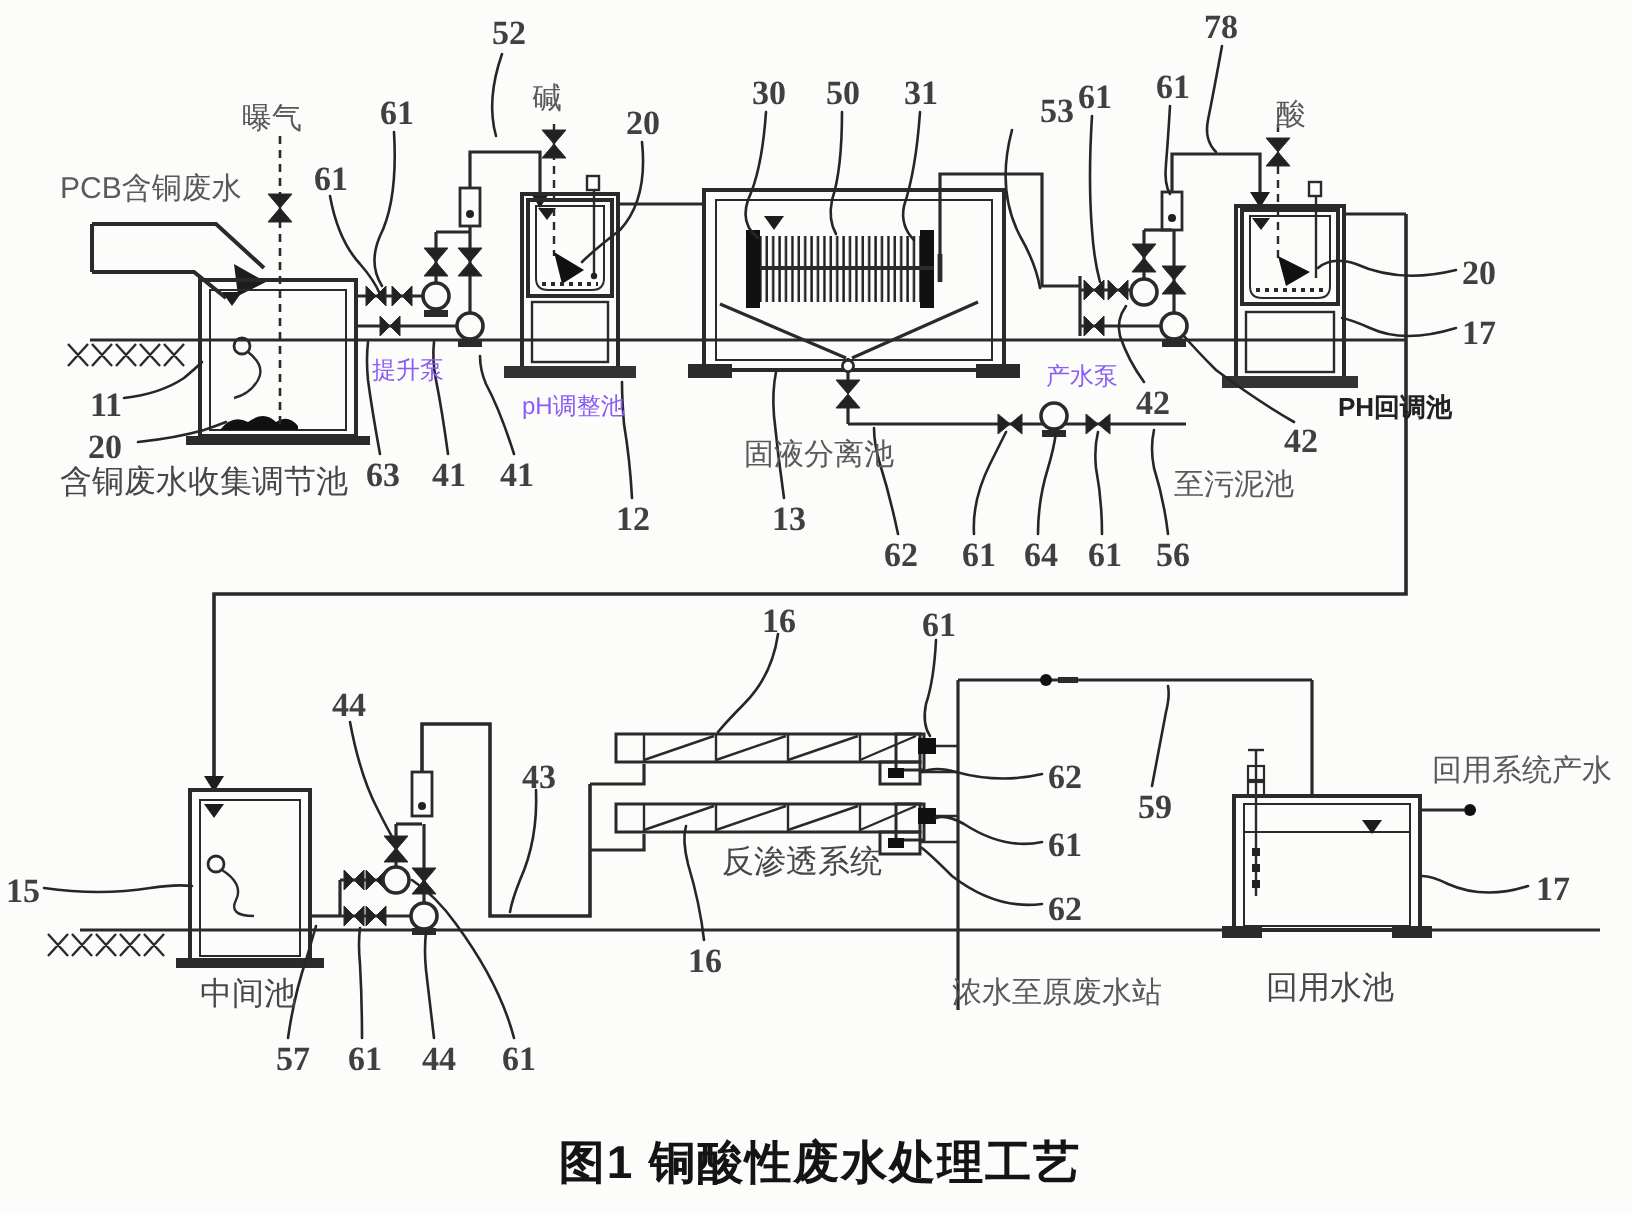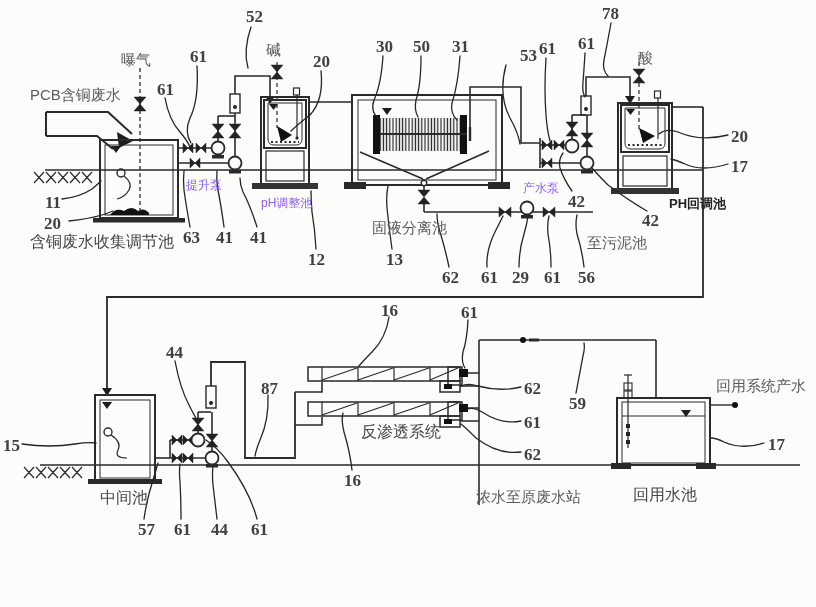--- a/index.html
+++ b/index.html
@@ -315,37 +315,38 @@
 <div class="num" style="left:602px;top:5px">78</div>
 <div class="num" style="left:45px;top:194px">11</div>
 <div class="num" style="left:44px;top:215px">20</div>
 <div class="num" style="left:183px;top:229px">63</div>
 <div class="num" style="left:216px;top:229px">41</div>
 <div class="num" style="left:250px;top:229px">41</div>
 <div class="num" style="left:308px;top:251px">12</div>
 <div class="num" style="left:386px;top:251px">13</div>
 <div class="num" style="left:442px;top:269px">62</div>
 <div class="num" style="left:481px;top:269px">61</div>
-<div class="num" style="left:512px;top:269px">29</div>
+<div class="num" style="left:512px;top:269px">64</div>
 <div class="num" style="left:544px;top:269px">61</div>
 <div class="num" style="left:578px;top:269px">56</div>
 <div class="num" style="left:568px;top:193px">42</div>
 <div class="num" style="left:642px;top:212px">42</div>
 <div class="num" style="left:731px;top:128px">20</div>
 <div class="num" style="left:731px;top:158px">17</div>
 <div class="num" style="left:166px;top:344px">44</div>
 <div class="num" style="left:381px;top:302px">16</div>
 <div class="num" style="left:461px;top:304px">61</div>
-<div class="num" style="left:261px;top:380px">87</div>
+<div class="num" style="left:261px;top:380px">43</div>
 <div class="num" style="left:524px;top:380px">62</div>
 <div class="num" style="left:524px;top:414px">61</div>
 <div class="num" style="left:524px;top:446px">62</div>
 <div class="num" style="left:569px;top:395px">59</div>
 <div class="num" style="left:768px;top:436px">17</div>
 <div class="num" style="left:3px;top:437px">15</div>
 <div class="num" style="left:138px;top:521px">57</div>
 <div class="num" style="left:174px;top:521px">61</div>
 <div class="num" style="left:211px;top:521px">44</div>
 <div class="num" style="left:251px;top:521px">61</div>
 <div class="num" style="left:344px;top:472px">16</div>
 
+<div class="caption">图1  铜酸性废水处理工艺</div>
 
 </div>
 
 </body></html>

